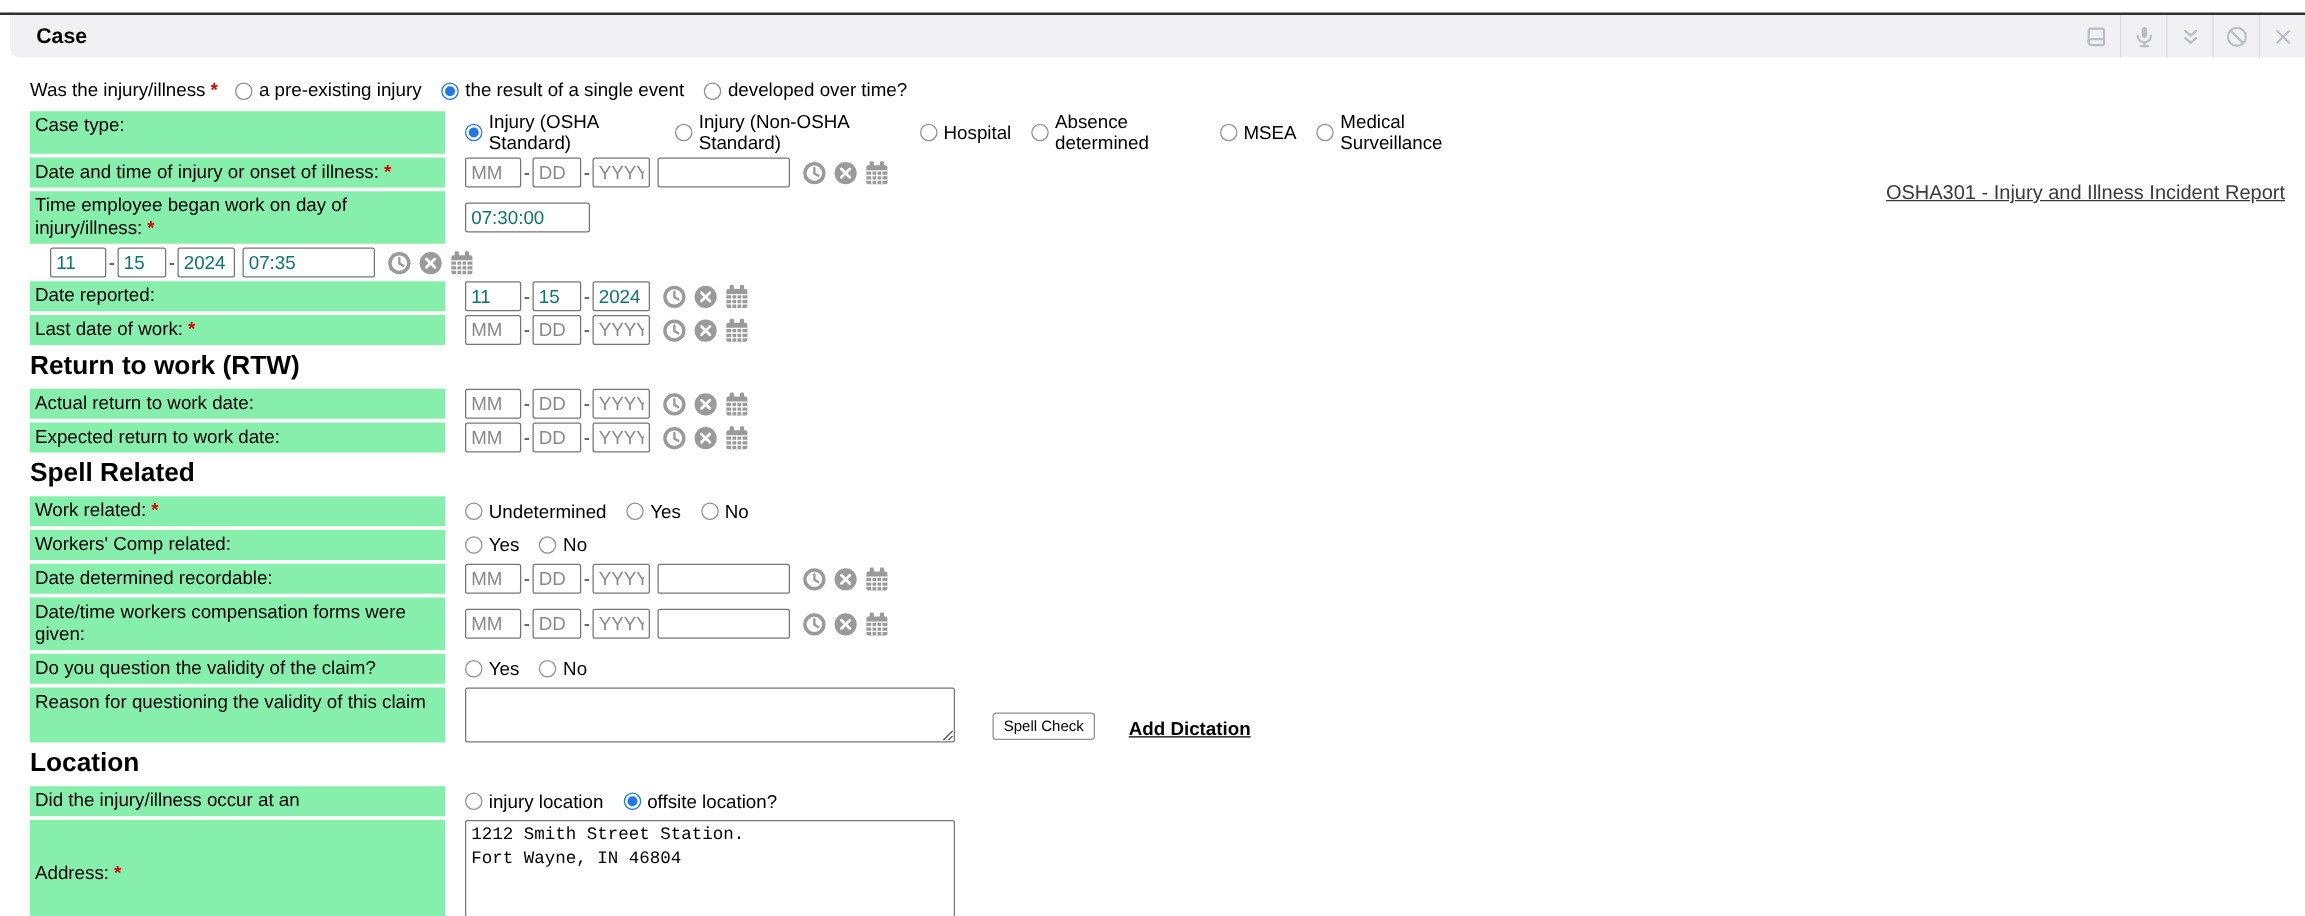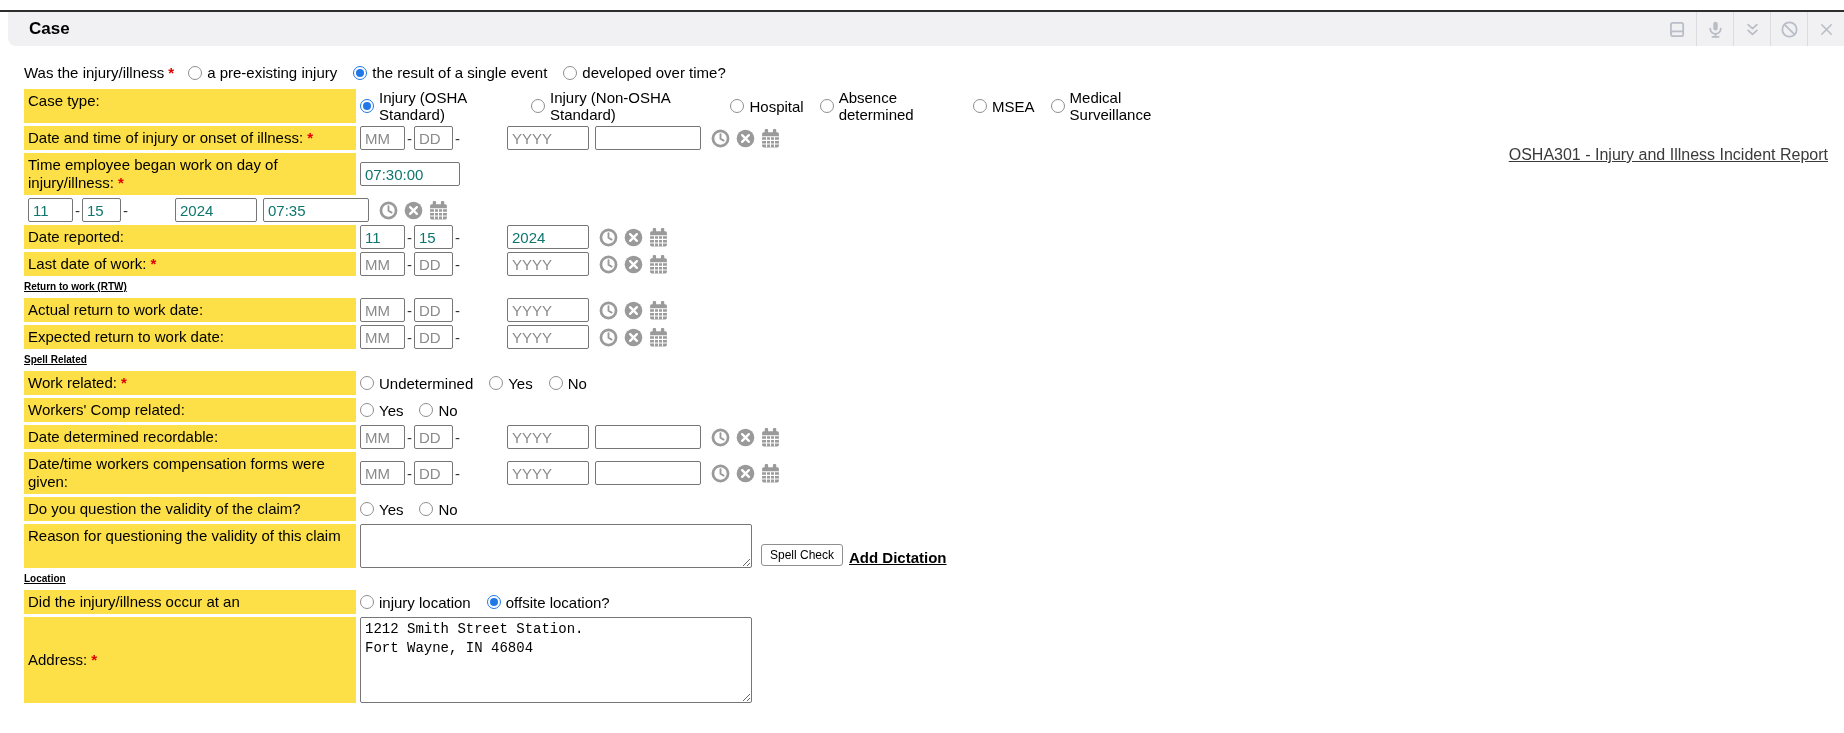--- a/index.html
+++ b/index.html
@@ -20,42 +20,42 @@
   .tool svg .fill { fill:#b9bdc6; stroke:none; }
 
   
   .content { position:relative; padding:16px 0 0 24px; }
   .osha-link { position:absolute; top:100px; right:16px; font-size:16px; color:#3a3a3a;
     text-decoration:underline; cursor:pointer; }
 
   .req { color:#e00000; font-weight:bold; margin-left:4px; }
 
   .row { display:flex; align-items:stretch; margin-bottom:3px; width:1180px; }
-  .rlabel { width:332px; flex:0 0 332px; background:#fde047; font-size:15px;
+  .rlabel { width:332px; flex:0 0 332px; background:#86efac; font-size:15px;
     line-height:18px; padding:3px 10px 3px 4px; }
-  .rvalue { display:flex; align-items:center; padding-left:4px; font-size:15px; }
+  .rvalue { display:flex; align-items:center; padding-left:16px; font-size:15px; }
 
   .freerow { display:flex; align-items:center; font-size:15px; margin:2px 0 8px 0; }
   .freerow .qlabel { margin-right:14px; }
 
-  .section { font-size:10px; font-weight:bold; text-decoration:underline; margin:5px 0 6px 0; }
+  .section { font-size:21px; font-weight:bold; margin:5px 0 6px 0; }
 
   
   .opt { display:inline-flex; align-items:center; cursor:pointer; margin-right:16px; }
   .radio { width:14px; height:14px; border:1.5px solid #8f8f8f; border-radius:50%;
     background:#fff; margin-right:5px; flex:0 0 14px; position:relative; }
   .radio.checked { border-color:#2077e8; }
   .radio.checked::after { content:''; position:absolute; left:2px; top:2px; right:2px; bottom:2px;
     background:#2077e8; border-radius:50%; }
 
   
   input[type=text] { border:1px solid #767676; border-radius:2px; height:24px;
     font-size:15px; font-family:inherit; padding:0 4px; color:#0f766e; }
   input::placeholder { color:#8a8a8a; opacity:1; }
-  .inp-mm { width:45px; } .inp-dd { width:39px; } .inp-yyyy { width:82px;margin-left:45px; }
+  .inp-mm { width:45px; } .inp-dd { width:39px; } .inp-yyyy { width:46px; }
   .inp-time { width:106px; } .inp-btime { width:100px; }
   .dash { margin:0 2px; color:#333; }
   .dtgroup { display:flex; align-items:center; }
   .dticons { display:flex; align-items:center; margin-left:9px; gap:4px; }
   .dticons span { display:inline-flex; cursor:pointer; }
 
   textarea { border:1px solid #767676; border-radius:2px; font-size:15px;
     font-family:inherit; padding:2px 4px; resize:both; }
   .ta-reason { width:392px; height:44px; }
   .ta-address { width:392px; height:86px; font-family:"Liberation Mono","DejaVu Sans Mono",monospace; font-size:14px; line-height:19px; }
@@ -492,21 +492,21 @@
         </label>
       <label class="opt">
           <span class="radio"></span>
           <span>No</span>
         </label>
     </div>
   </div>
 
   <div class="row">
     <div class="rlabel">Reason for questioning the validity of this claim</div>
-    <div class="rvalue" style="align-items:center;">
+    <div class="rvalue" style="align-items:center;gap:21px;">
       <textarea class="ta-reason" style=""></textarea>
       <button class="btn-spell">Spell Check</button>
       <a class="link-dictation">Add Dictation</a>
     </div>
   </div>
 
   <div class="section">Location</div>
 
   <div class="row">
     <div class="rlabel">Did the injury/illness occur at an</div>

